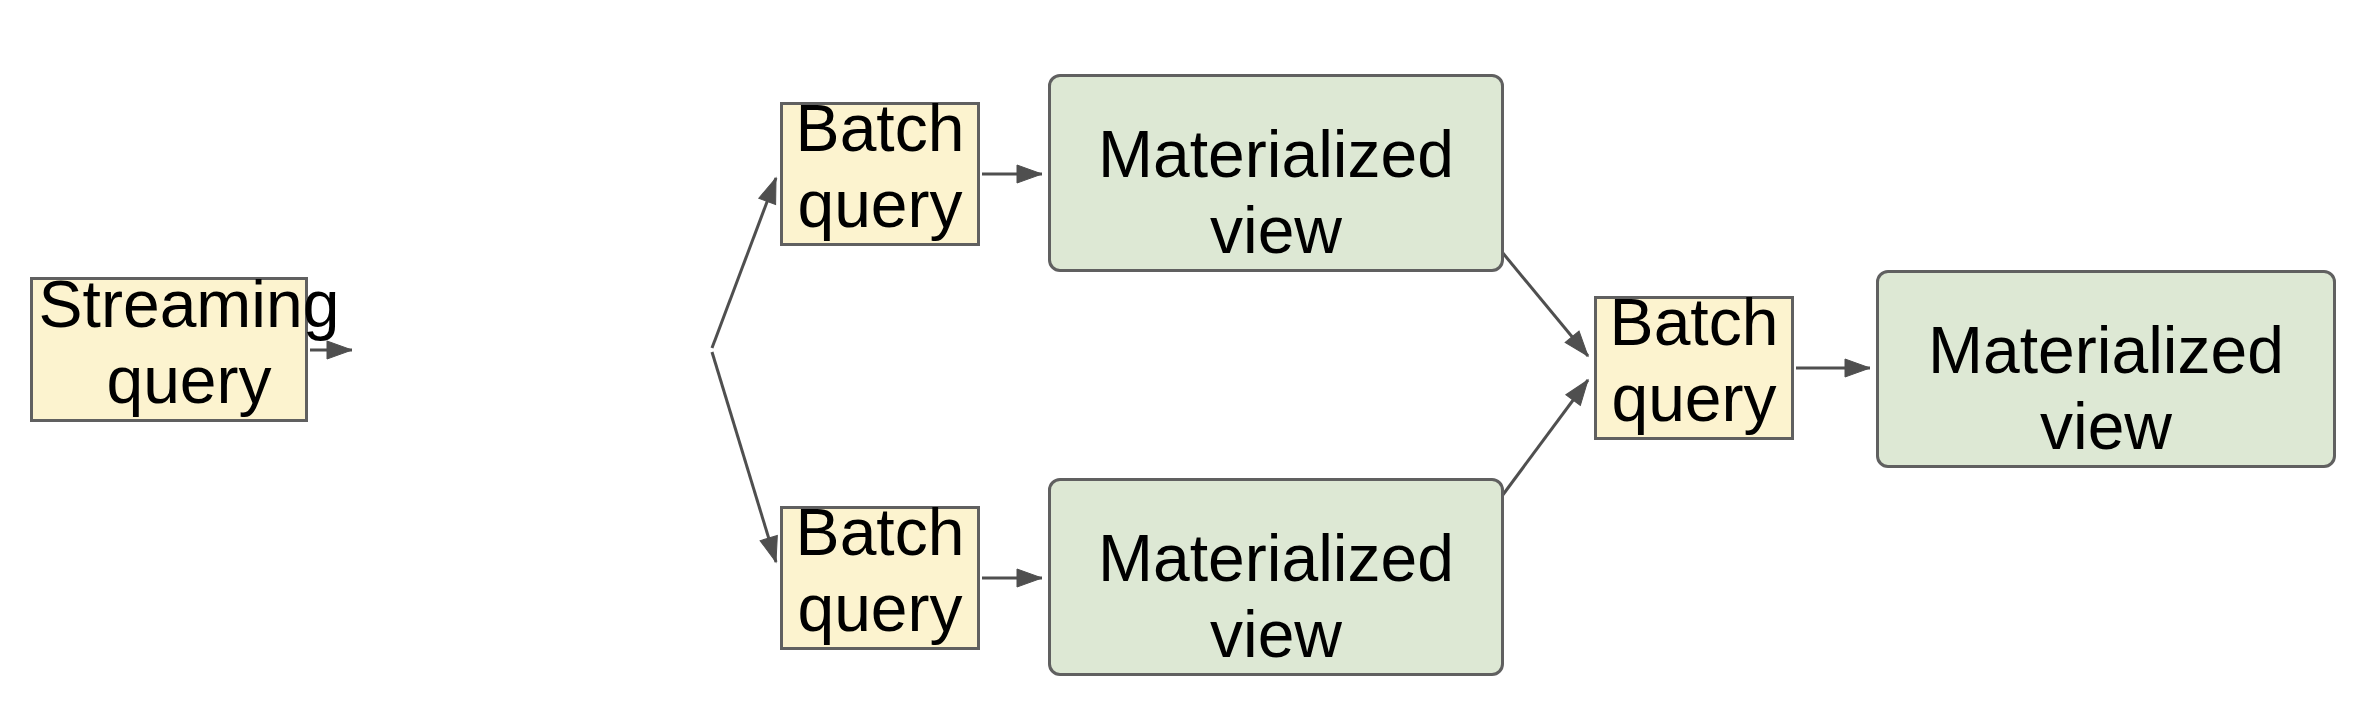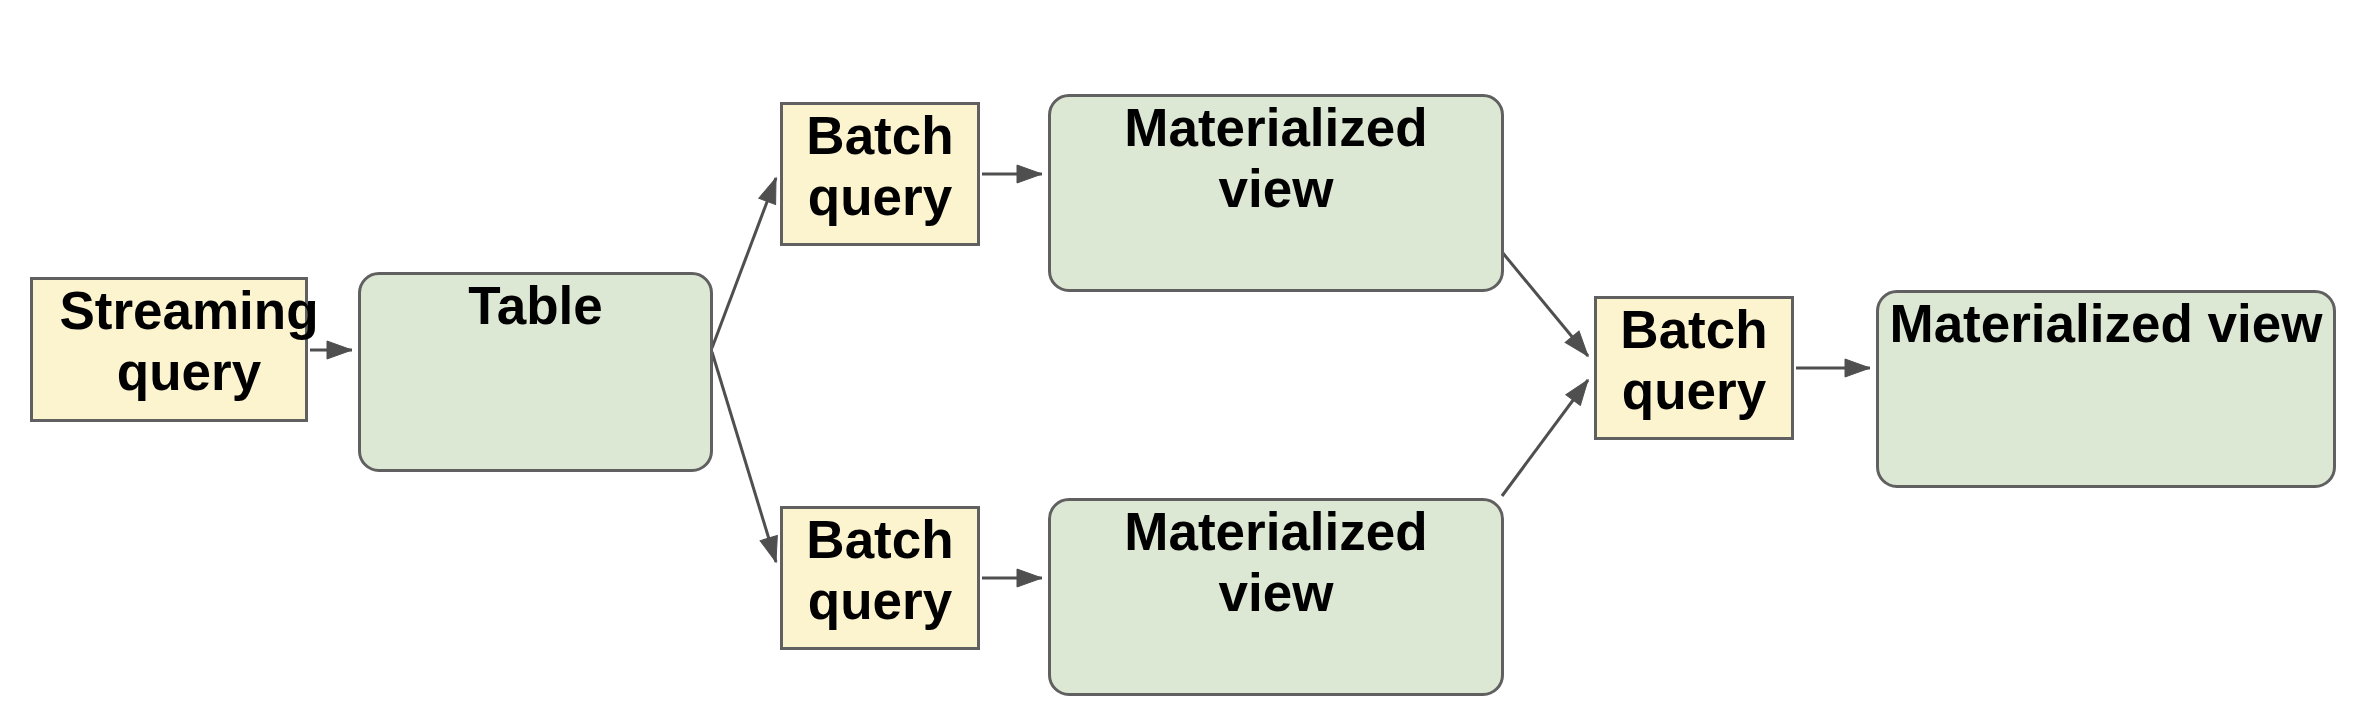--- a/index.html
+++ b/index.html
@@ -26,34 +26,32 @@
     width: 2370px;
     height: 720px;
   }
   .edges line {
     stroke: var(--arrow);
     stroke-width: 3;
   }
   .node {
     position: absolute;
     display: flex;
-    align-items: flex-start;
+    align-items: flex-end;
     justify-content: center;
     text-align: center;
     color: var(--text);
-    font-size: 53px;
+    font-size: 66px;
     line-height: 1.16;
     border: 3px solid var(--border);
-    font-weight: bold;
   }
   .node.query { background: var(--query_fill); }
   .node.entity {
     background: var(--entity_fill);
-    border-radius: 21px;
-    margin-top: 20px;
+    border-radius: 12px;
   }
   .n-streaming { left: 30px;  top: 277px; width: 278px; height: 145px; padding-left: 40px; }
   .n-table     { left: 358px; top: 252px; width: 355px; height: 200px; }
   .n-batch-top { left: 780px; top: 102px; width: 200px; height: 144px; }
   .n-mv-top    { left: 1048px; top: 74px;  width: 456px; height: 198px; }
   .n-batch-bot { left: 780px; top: 506px; width: 200px; height: 144px; }
   .n-mv-bot    { left: 1048px; top: 478px; width: 456px; height: 198px; }
   .n-batch-mid { left: 1594px; top: 296px; width: 200px; height: 144px; }
   .n-mv-final  { left: 1876px; top: 270px; width: 460px; height: 198px; }
   .node-label { display: inline-block; padding: 0 10px; }
@@ -76,23 +74,20 @@
     <line x1="982" y1="578" x2="1042" y2="578" marker-end="url(#arrowhead)"></line>
     <line x1="1502" y1="252" x2="1588" y2="356" marker-end="url(#arrowhead)"></line>
     <line x1="1502" y1="496" x2="1588" y2="380" marker-end="url(#arrowhead)"></line>
     <line x1="1796" y1="368" x2="1870" y2="368" marker-end="url(#arrowhead)"></line>
   </svg>
 
   <div class="node query n-streaming">
     <span class="node-label">Streaming query</span>
   </div>
 
-  <div class="node entity n-table">
-    <span class="node-label">Table</span>
-  </div>
 
   <div class="node query n-batch-top">
     <span class="node-label">Batch query</span>
   </div>
 
   <div class="node entity n-mv-top">
     <span class="node-label">Materialized view</span>
   </div>
 
   <div class="node query n-batch-bot">

